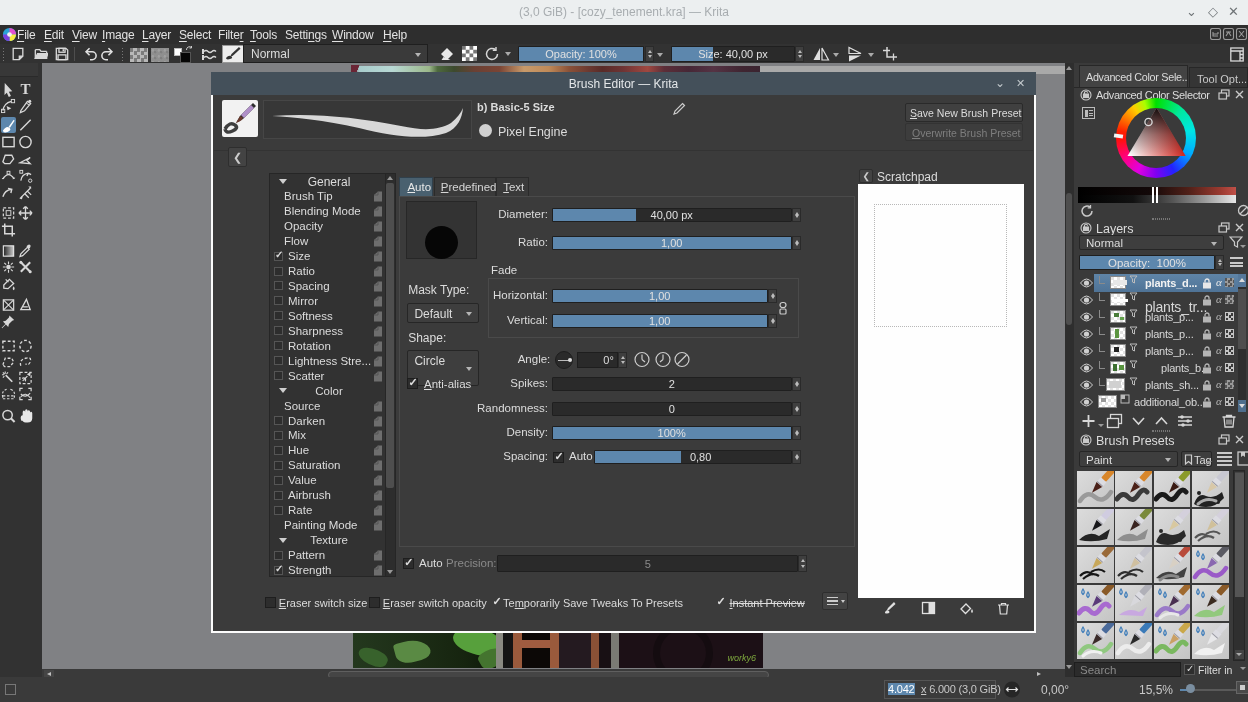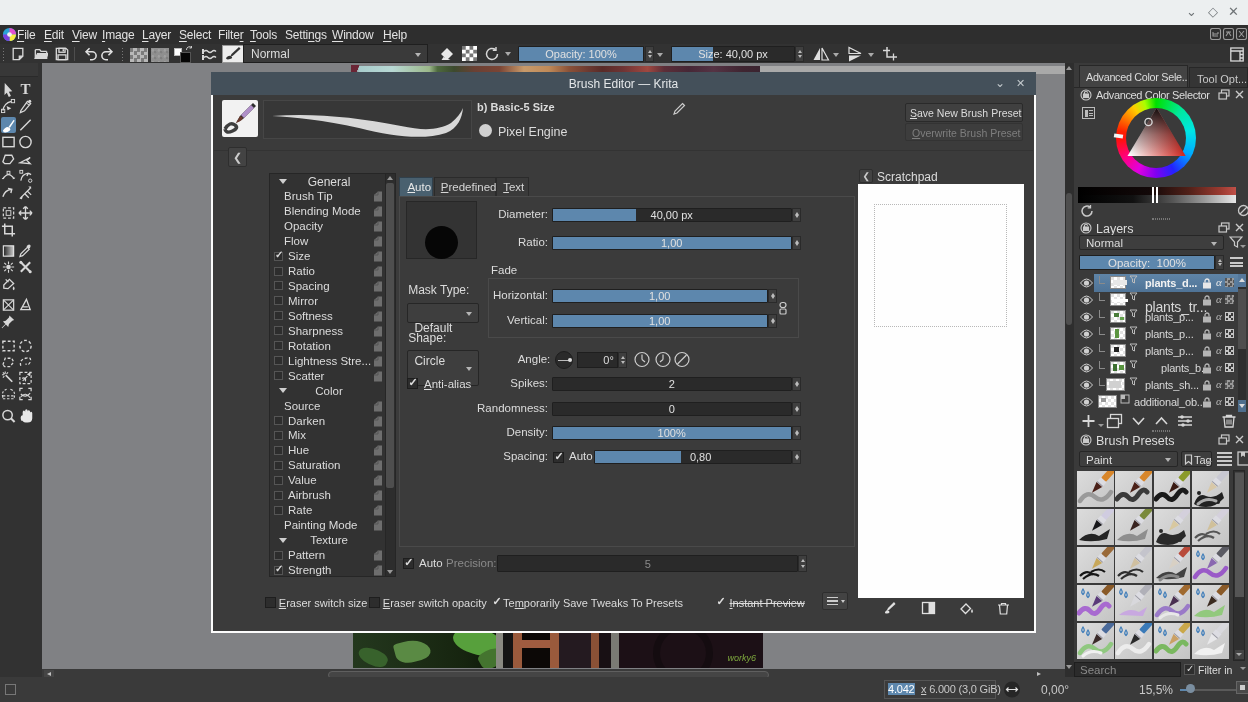--- a/index.html
+++ b/index.html
@@ -53,20 +53,21 @@
 .dd { position:absolute; background:#3e3e3e; border:1px solid #262626;
   border-radius:2px; color:#dcdcdc; font-size:11.5px; }
 .dd:after { content:""; position:absolute; right:6px; top:50%; margin-top:-1px;
   border-left:3.5px solid transparent; border-right:3.5px solid transparent;
   border-top:4px solid #b5b5b5; }
 </style>
 </head>
 <body>
 <div id="page">
   <div id="titlebar" class="abs">
+    <div class="ttl">(3,0 GiB) - [cozy_tenement.kra] — Krita</div>
     <div class="wb" style="left:1186px;">⌄</div>
     <div class="wb" style="left:1208px;">◇</div>
     <div class="wb" style="left:1228px;">✕</div>
   </div>
   <div id="menubar" class="abs">
     <svg class="abs" style="left:2px;top:2px;" width="15" height="15" viewBox="0 0 16 16">
       <circle cx="8" cy="8" r="7" fill="#2aa3d6"></circle>
       <path d="M8 1 A7 7 0 0 1 15 8 L8 8 Z" fill="#e24fd0"></path>
       <path d="M15 8 A7 7 0 0 1 8 15 L8 8 Z" fill="#f7ec3e"></path>
       <path d="M8 15 A7 7 0 0 1 1 8 L8 8 Z" fill="#7a3fe0"></path>
@@ -1099,21 +1100,21 @@
       <div class="fill" style="width:100%;"></div><span class="txt">1,00</span>
     </div>
     <div class="spin" style="left:557px;top:241.5px;"></div>
     <svg class="abs" style="left:566px;top:229px;" width="12" height="15" viewBox="0 0 12 15" fill="none" stroke="#ccc" stroke-width="1.2">
       <rect x="3" y="1.5" width="6" height="5" rx="2.5"></rect>
         <rect x="3" y="8" width="6" height="5" rx="1"></rect>
     </svg>
 
     <div class="lbl" style="left:197.2px;top:210.6px;font-size:12px;">Mask Type:</div>
     <div class="dd" style="left:196.4px;top:230.5px;width:72px;height:20px;font-size:12px;">
-        <span class="abs" style="left:6px;top:17px;">Default</span>
+        <span class="abs" style="left:6px;top:3px;">Default</span>
       </div>
     <div class="lbl" style="left:197.2px;top:259.1px;font-size:12px;">Shape:</div>
     <div class="dd" style="left:196.4px;top:278.1px;width:72px;height:36px;font-size:12px;">
         <span class="abs" style="left:6px;top:3px;">Circle</span>
       </div>
     <div class="abs" style="left:196px;top:305.5px;width:11px;height:11px;background:#2d2d2d;border:1px solid #1e1e1e;"></div>
     <span class="cbc" style="left:197.5px;top:303.5px;">✓</span>
     <div class="lbl" style="left:213px;top:305.5px;"><u>A</u>nti-alias</div>
 
     <div class="lbl" style="left:306.7px;top:281.2px;">Angle:</div>

